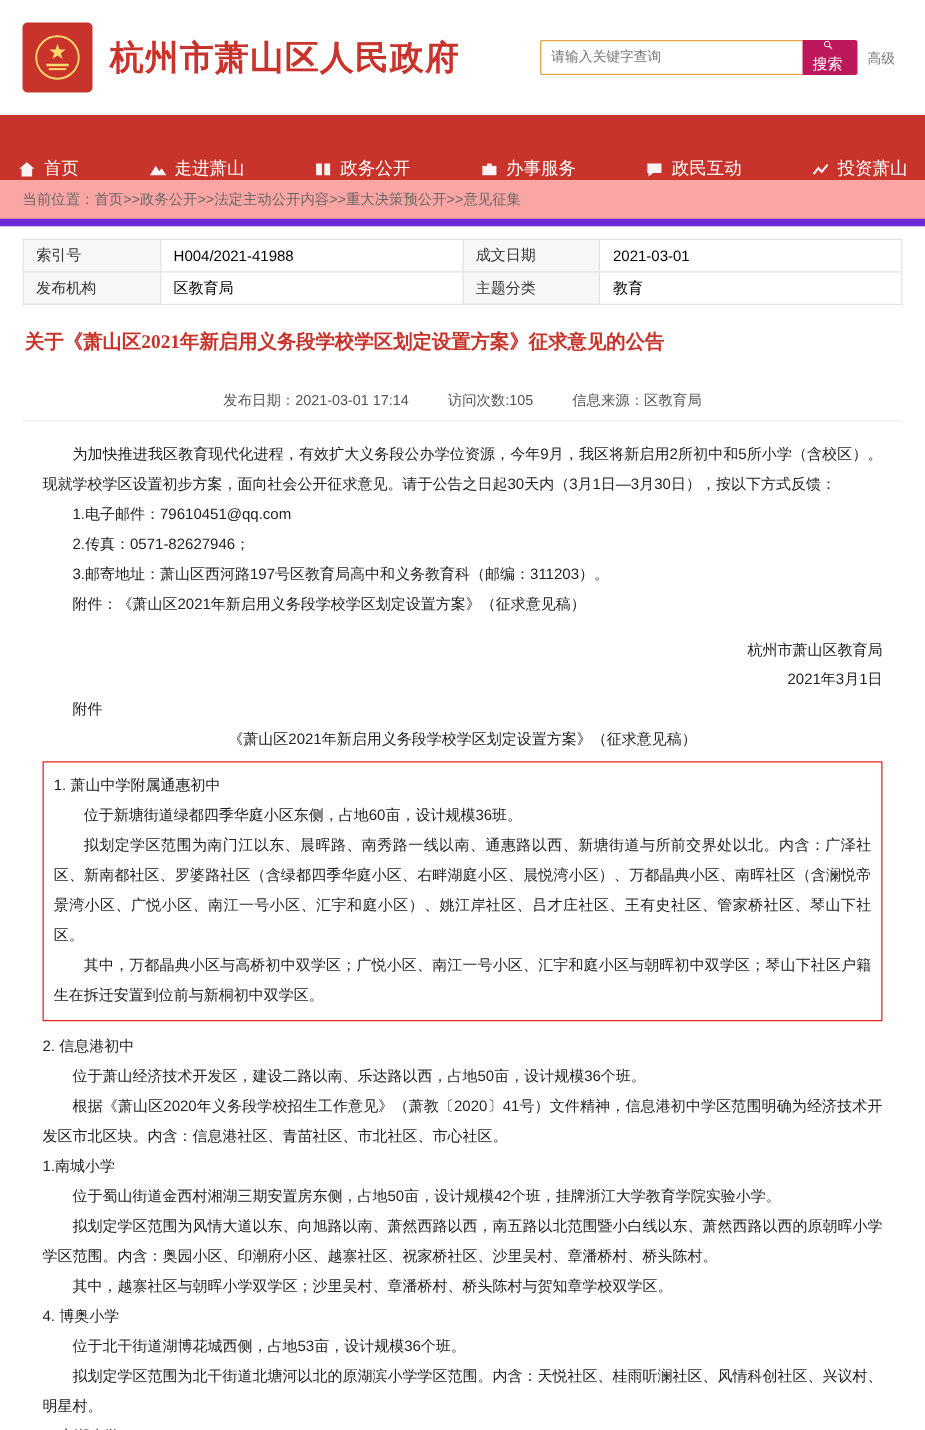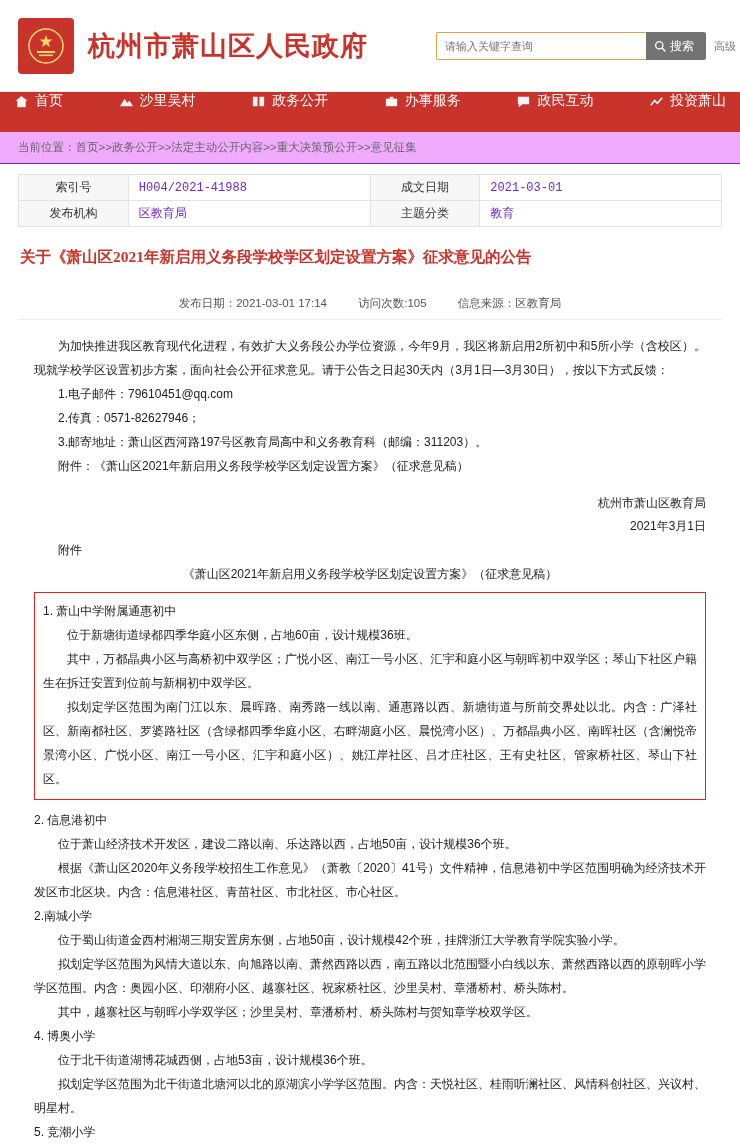--- a/index.html
+++ b/index.html
@@ -37,79 +37,80 @@
   .site-title {
     font-family:Liberation Mono, monospace;
     font-size:27px;
     font-weight:bold;
     color:#c8342b;
     letter-spacing:1px;
     white-space:nowrap;
   }
   .search-wrap {
     position:absolute;
-    right:4px; top:32px;
+    right:24px; top:32px;
     display:flex;
     align-items:center;
     justify-content:center;
   }
   .search-box {
     width:210px; height:28px;
     border:1px solid #e2a24a;
     border-right:none;
     background:#fff;
     font-size:11px;
     color:#bbb;
     padding:0 8px;
     line-height:26px;
     border-radius:2px 0 0 2px;
   }
   .search-btn {
     height:28px;
-    background:#737373;
+    background:#be185d;
     color:#fff;
     border:none;
     font-size:12px;
     padding:0 12px 0 8px;
     border-radius:0 2px 2px 0;
     display:flex; align-items:center; gap:3px;
     cursor:pointer;
+    flex-direction:column;
   }
   .search-btn svg { display:block; }
   .advanced {
     margin-left:8px;
     font-size:11px;
     color:#777;
     white-space:nowrap;
   }
 
   
   .nav {
-    height:40px;
+    height:52px;
     background:#c8342b;
     display:flex;
-    align-items:flex-start;
+    align-items:flex-end;
     justify-content:space-between;
     padding:0 14px;
   }
   .nav-item {
     color:#fff;
     font-size:14px;
     display:flex;
     align-items:center;
     gap:6px;
     white-space:nowrap;
     cursor:pointer;
   }
   .nav-item svg { display:block; opacity:.95; }
 
   
   .breadcrumb {
-    background:#f0abfc;
-    border-bottom:1px solid #6d28d9;
+    background:#fca5a5;
+    border-bottom:6px solid #6d28d9;
     font-size:11.5px;
     color:#666;
     padding:8px 18px;
   }
 
   
   .info-table {
     width:704px;
     margin:10px auto 0 auto;
     border-collapse:collapse;
@@ -117,23 +118,22 @@
   }
   .info-table td {
     border:1px solid #e3e3e3;
     height:26px;
     padding:3px 10px;
   }
   .info-table td.lbl {
     background:#f7f7f7;
     width:110px;
     color:#333;
-    text-align:center;
-  }
-  .info-table td.val { width:242px; color:#6d28d9;font-family:Liberation Mono, monospace; }
+  }
+  .info-table td.val { width:242px; color:#000000; }
 
   
   .doc-title {
     text-align:left;
     color:#c8342b;
     font-weight:bold;
     font-size:15.5px;
     font-family:"Liberation Serif", serif;
     margin:18px 20px 28px 20px;
     line-height:1.5;
@@ -213,21 +213,21 @@
     <div class="nav-item">
       <svg width="15" height="15" viewBox="0 0 16 16">
           <path d="M8 2 1.5 7.5h2V14h9V7.5h2z" fill="#fff"></path>
         </svg>
       <span>首页</span>
     </div>
     <div class="nav-item">
       <svg width="15" height="15" viewBox="0 0 16 16">
           <path d="M1 13 6 5l3 4.5L11 7l4 6z" fill="#fff"></path>
         </svg>
-      <span>沙里吴村</span>
+      <span>走进萧山</span>
     </div>
     <div class="nav-item">
       <svg width="15" height="15" viewBox="0 0 16 16">
           <path d="M2 3h5v10H2zM9 3h5v10H9z" fill="#fff"></path>
         </svg>
       <span>政务公开</span>
     </div>
     <div class="nav-item">
       <svg width="15" height="15" viewBox="0 0 16 16">
           <rect x="2" y="5" width="12" height="8" fill="#fff"></rect>
@@ -286,29 +286,29 @@
       <p>杭州市萧山区教育局</p>
       <p>2021年3月1日</p>
     </div>
 
     <p class="attach-label p-indent">附件</p>
     <p class="attach-title">《萧山区2021年新启用义务段学校学区划定设置方案》（征求意见稿）</p>
 
     <div class="hl-box">
       <p>1. 萧山中学附属通惠初中</p>
       <p class="p-indent">位于新塘街道绿都四季华庭小区东侧，占地60亩，设计规模36班。</p>
+      <p class="p-indent">拟划定学区范围为南门江以东、晨晖路、南秀路一线以南、通惠路以西、新塘街道与所前交界处以北。内含：广泽社区、新南都社区、罗婆路社区（含绿都四季华庭小区、右畔湖庭小区、晨悦湾小区）、万都晶典小区、南晖社区（含澜悦帝景湾小区、广悦小区、南江一号小区、汇宇和庭小区）、姚江岸社区、吕才庄社区、王有史社区、管家桥社区、琴山下社区。</p>
       <p class="p-indent">其中，万都晶典小区与高桥初中双学区；广悦小区、南江一号小区、汇宇和庭小区与朝晖初中双学区；琴山下社区户籍生在拆迁安置到位前与新桐初中双学区。</p>
-      <p class="p-indent">拟划定学区范围为南门江以东、晨晖路、南秀路一线以南、通惠路以西、新塘街道与所前交界处以北。内含：广泽社区、新南都社区、罗婆路社区（含绿都四季华庭小区、右畔湖庭小区、晨悦湾小区）、万都晶典小区、南晖社区（含澜悦帝景湾小区、广悦小区、南江一号小区、汇宇和庭小区）、姚江岸社区、吕才庄社区、王有史社区、管家桥社区、琴山下社区。</p>
     </div>
 
     <p>2. 信息港初中</p>
     <p class="p-indent">位于萧山经济技术开发区，建设二路以南、乐达路以西，占地50亩，设计规模36个班。</p>
     <p class="p-indent">根据《萧山区2020年义务段学校招生工作意见》（萧教〔2020〕41号）文件精神，信息港初中学区范围明确为经济技术开发区市北区块。内含：信息港社区、青苗社区、市北社区、市心社区。</p>
 
-    <p>2.南城小学</p>
+    <p>1.南城小学</p>
     <p class="p-indent">位于蜀山街道金西村湘湖三期安置房东侧，占地50亩，设计规模42个班，挂牌浙江大学教育学院实验小学。</p>
     <p class="p-indent">拟划定学区范围为风情大道以东、向旭路以南、萧然西路以西，南五路以北范围暨小白线以东、萧然西路以西的原朝晖小学学区范围。内含：奥园小区、印潮府小区、越寨社区、祝家桥社区、沙里吴村、章潘桥村、桥头陈村。</p>
     <p class="p-indent">其中，越寨社区与朝晖小学双学区；沙里吴村、章潘桥村、桥头陈村与贺知章学校双学区。</p>
 
     <p>4. 博奥小学</p>
     <p class="p-indent">位于北干街道湖博花城西侧，占地53亩，设计规模36个班。</p>
     <p class="p-indent">拟划定学区范围为北干街道北塘河以北的原湖滨小学学区范围。内含：天悦社区、桂雨听澜社区、风情科创社区、兴议村、明星村。</p>
 
     <p>5. 竞潮小学</p>
 

